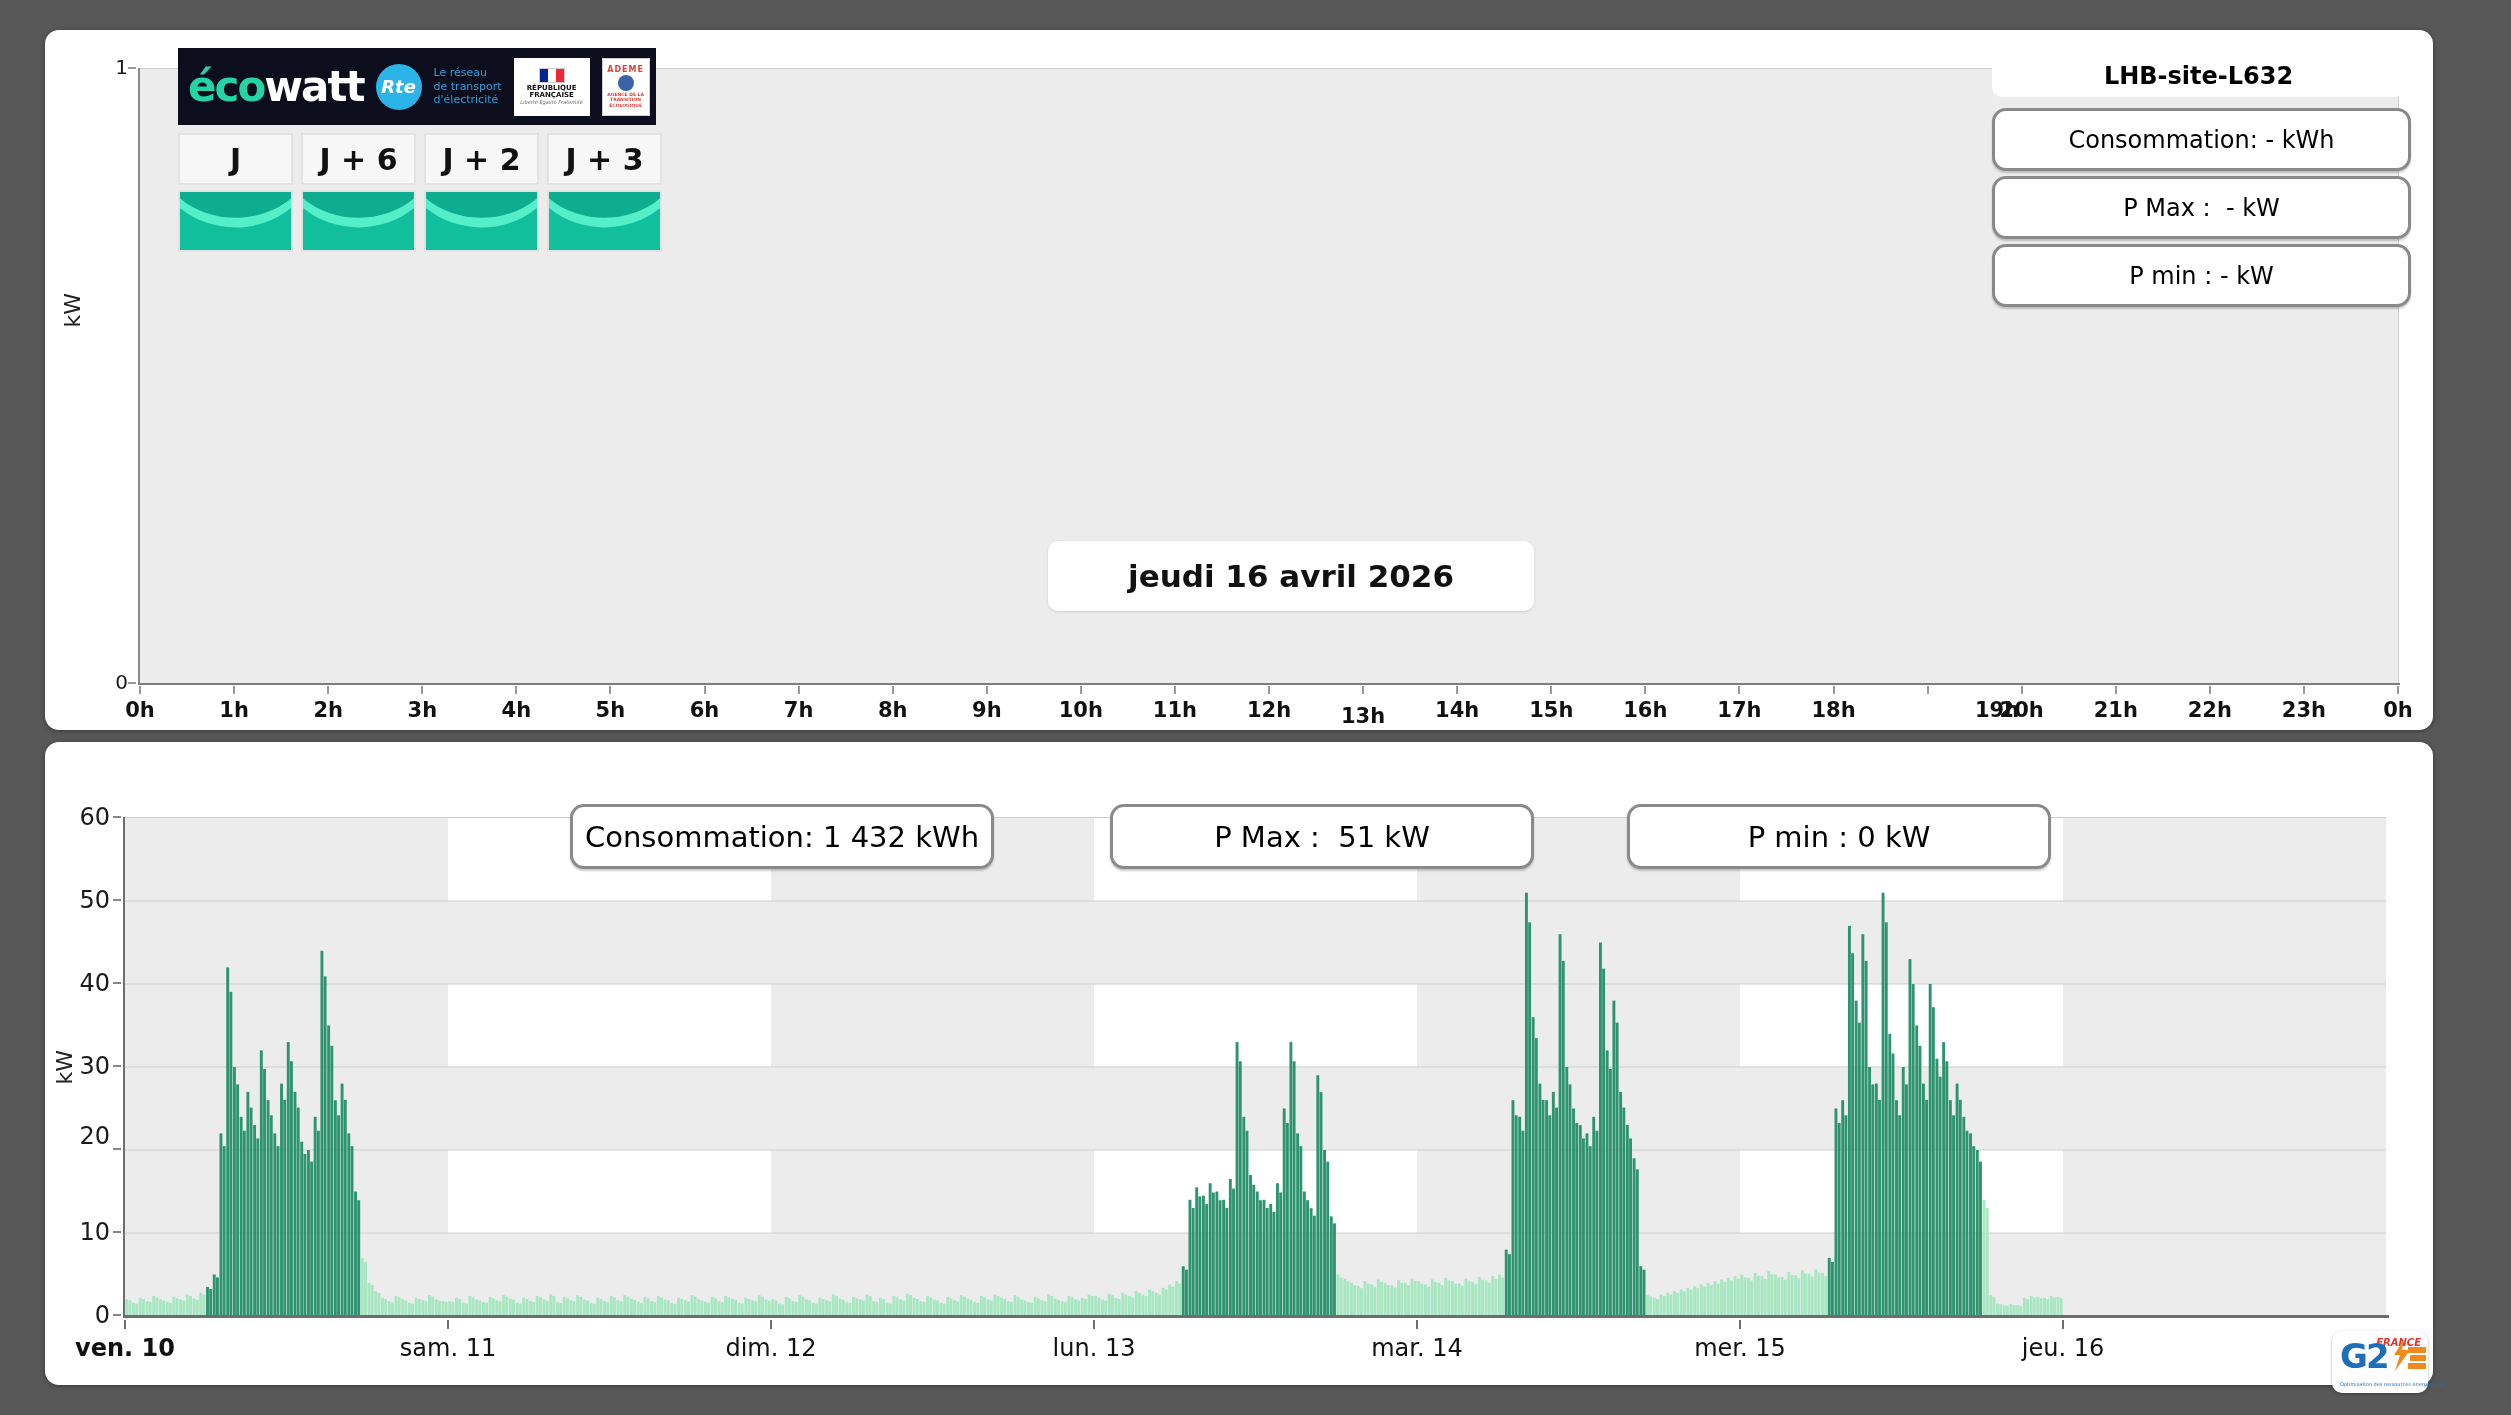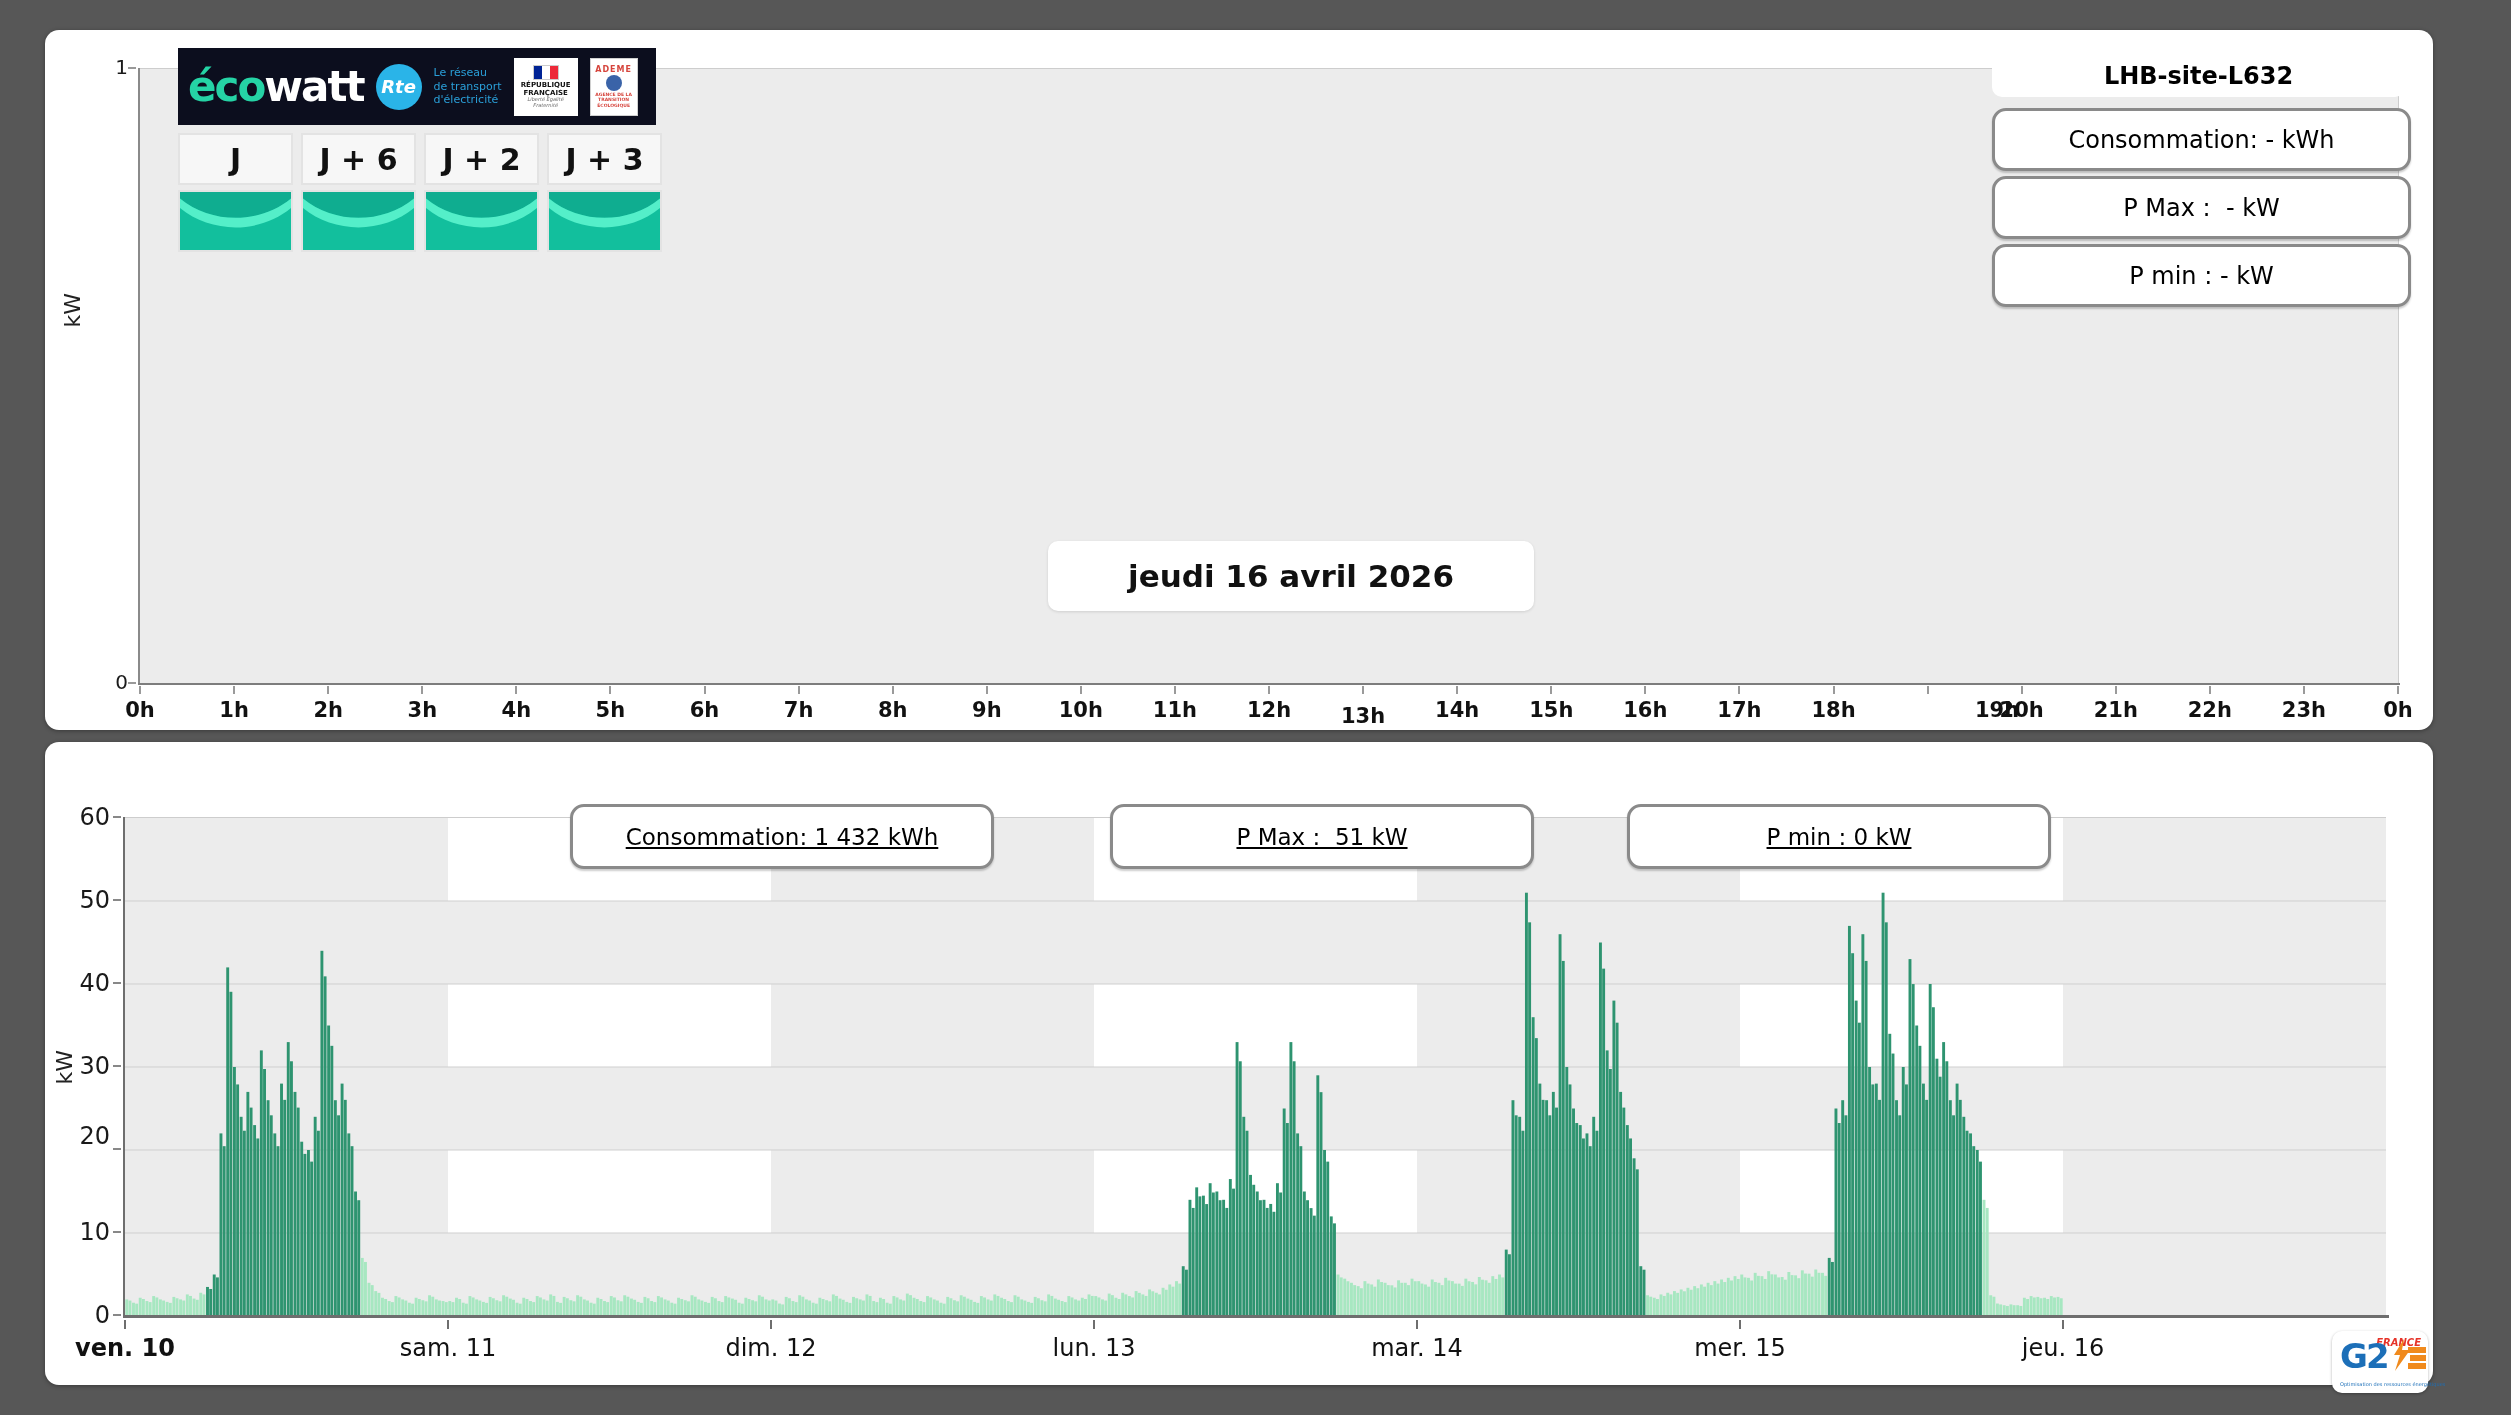--- a/index.html
+++ b/index.html
@@ -24,21 +24,21 @@
   #logo-bar{position:absolute;left:178px;top:48px;width:478px;height:77px;background:#0c0e1e;
             display:flex;align-items:center;padding:0 10px;box-sizing:border-box;gap:12px;}
   #ecowatt-wordmark{font-size:42px;font-weight:800;letter-spacing:-2px;line-height:1;white-space:nowrap;}
   #ecowatt-wordmark .eco{color:#25d3a5;}
   #ecowatt-wordmark .watt{color:#ffffff;}
   #rte-badge{width:46px;height:46px;border-radius:50%;background:#2ab4e8;color:#fff;display:flex;
              align-items:center;justify-content:center;font-size:18px;font-weight:bold;font-style:italic;flex:none;}
   #rte-tagline{color:#2a9fd8;font-size:11px;line-height:1.25;white-space:nowrap;}
   .gov-box{background:#fff;height:58px;flex:none;display:flex;flex-direction:column;align-items:center;
            justify-content:center;padding:2px 3px;box-sizing:border-box;}
-  #rf-box{width:64px;}
+  #rf-box{width:76px;}
   #rf-flag{display:flex;width:24px;height:13px;margin-bottom:2px;border:1px solid #ccc;}
   #rf-flag div{flex:1;}
   .rf-text{font-size:7px;font-weight:bold;color:#111;line-height:1.1;text-align:center;}
   .rf-motto{font-size:5px;color:#666;font-style:italic;line-height:1.1;text-align:center;}
   #ademe-box{width:48px;border:1px solid #d0d0d0;}
   .ademe-title{font-size:8px;font-weight:bold;color:#d6453d;letter-spacing:1px;}
   .ademe-globe{width:16px;height:16px;border-radius:50%;background:#3a63a8;margin:1px 0;}
   .ademe-sub{font-size:4.5px;color:#d6453d;font-weight:bold;text-align:center;line-height:1.2;}
 
   
@@ -50,21 +50,21 @@
   .day-btn-tile svg{display:block;width:100%;height:100%;}
 
   
   #site-title-box{position:absolute;left:1992px;top:55px;width:413px;height:42px;background:#fff;
                   border-radius:10px;display:flex;align-items:center;justify-content:center;
                   font-size:24px;font-weight:bold;color:#000;z-index:3;}
   .stat-box{position:absolute;background:#fff;border:3px solid #8a8a8a;border-radius:14px;
             display:flex;align-items:center;justify-content:center;color:#000;z-index:3;
             box-shadow:0 2px 2px rgba(0,0,0,.2);white-space:pre;}
   .stat-top{left:1992px;width:413px;height:57px;font-size:24px;}
-  .stat-bottom{top:804px;width:418px;height:59px;font-size:23px;text-decoration:underline;}
+  .stat-bottom{top:804px;width:418px;height:59px;font-size:29px;}
 
   #date-box{position:absolute;left:1048px;top:541px;width:486px;height:70px;background:#fff;border-radius:10px;
             display:flex;align-items:center;justify-content:center;font-size:31px;font-weight:bold;color:#111;
             box-shadow:0 1px 3px rgba(0,0,0,.12);z-index:3;}
 
   
   #week-plot{position:absolute;left:125px;top:817px;width:2261px;height:498px;border-top:1px solid #cdcdcd;}
   #week-plot svg{display:block;width:100%;height:100%;}
   #week-spine-y{position:absolute;left:123px;top:817px;width:2px;height:498px;background:#6e6e6e;}
   #week-axis-x{position:absolute;left:123px;top:1315px;width:2266px;height:3px;background:#6e6e6e;}

